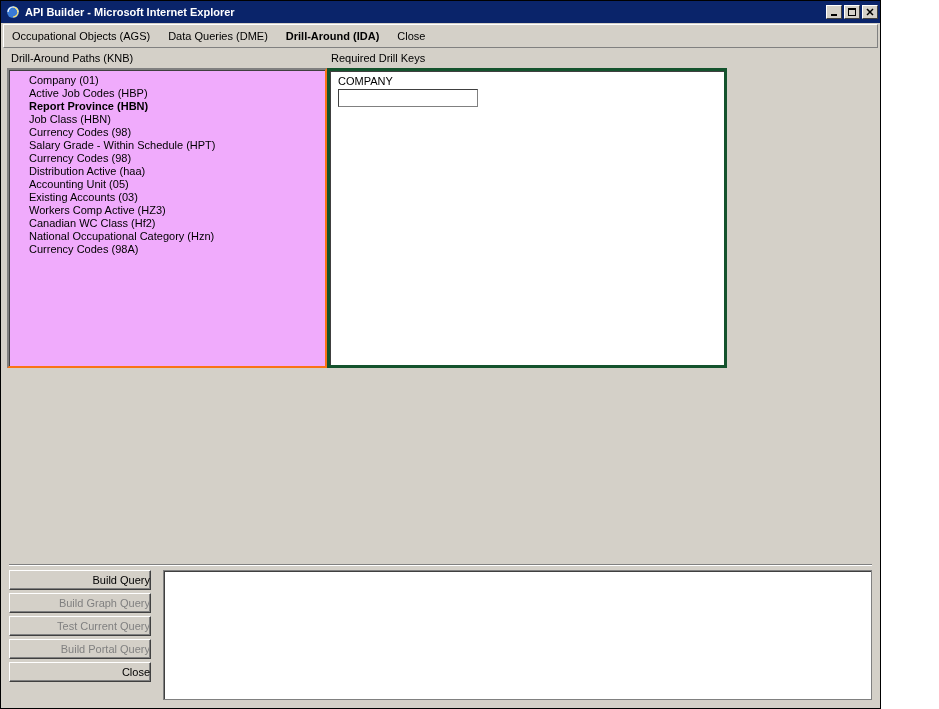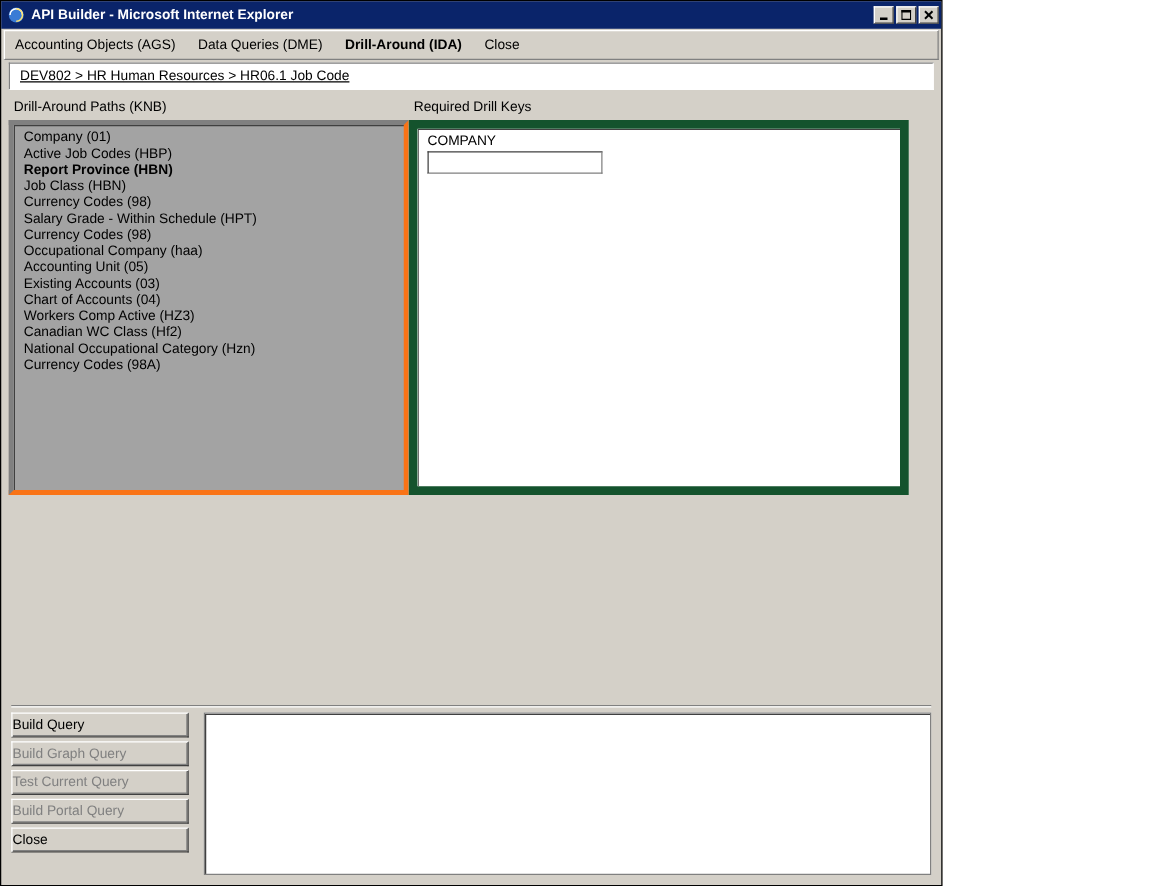--- a/index.html
+++ b/index.html
@@ -4,21 +4,21 @@
 <style>
   * { box-sizing: border-box; }
   body {
     margin: 0;
     font-family: Tahoma, Verdana, sans-serif;
     font-size: 11px;
     background: #ffffff;
     overflow: hidden;
   }
   .window {
-    width: 754px;
+    width: 881px;
     height: 709px;
     border: 1px solid #000;
     background: #d4d0c8;
     display: flex;
     flex-direction: column;
   }
   
   .titlebar {
     height: 22px;
     background: linear-gradient(to bottom, #0a246a, #0a246a);
@@ -106,42 +106,42 @@
     display: flex;
   }
   .col-left { width: 320px; }
   .col-right { flex: 1; max-width: 400px; }
   .section-label {
     font-size: 11px;
     color: #000;
     margin: 2px 0 4px 4px;
   }
   .listbox {
-    background: #a3a3a3;
-    border: 4px solid #f97316;
+    background: #f0abfc;
+    border: 2px solid #f97316;
     border-top-color: #808080;
     border-left-color: #808080;
     box-shadow: inset 1px 1px 0 #404040;
     height: 300px;
-    padding: 4px 8px;
+    padding: 4px 20px;
     overflow: auto;
   }
   .list-item {
     font-size: 11px;
     line-height: 13px;
     color: #000;
     cursor: default;
     white-space: nowrap;
   }
   .list-item.selected {
     font-weight: bold;
   }
   .drill-keys {
     background: #fff;
-    border: 7px solid #14532d;
+    border: 3px solid #14532d;
     box-shadow: inset 1px 1px 0 #404040;
     height: 300px;
     padding: 4px 8px;
   }
   .drill-key-label {
     font-size: 11px;
     margin-bottom: 2px;
   }
   .drill-key-input {
     width: 140px;
@@ -173,21 +173,21 @@
     width: 142px;
   }
   .win-btn {
     height: 20px;
     background: #d4d0c8;
     border: 1px solid #fff;
     border-right-color: #404040;
     border-bottom-color: #404040;
     box-shadow: inset -1px -1px 0 #808080;
     font-size: 11px;
-    text-align: left;
+    text-align: right;
     line-height: 18px;
     cursor: default;
     color: #000;
   }
   .win-btn.disabled {
     color: #808080;
   }
   .query-output {
     flex: 1;
     background: #fff;
@@ -229,47 +229,43 @@
       <div class="title-btn">
         <svg width="8" height="8">
             <line x1="1" y1="1" x2="7" y2="7" stroke="#000" stroke-width="1.5"></line>
             <line x1="7" y1="1" x2="1" y2="7" stroke="#000" stroke-width="1.5"></line>
           </svg>
       </div>
     </div>
   </div>
 
   <div class="menubar">
-    <span class="menu-item">Accounting Objects (AGS)</span>
+    <span class="menu-item">Occupational Objects (AGS)</span>
     <span class="menu-item">Data Queries (DME)</span>
     <span class="menu-item active">Drill-Around (IDA)</span>
     <span class="menu-item">Close</span>
   </div>
 
-  <div class="breadcrumb-panel">
-    <span class="breadcrumb-link">DEV802 &gt; HR Human Resources &gt; HR06.1 Job Code</span>
-  </div>
 
   <div class="content">
     <div class="columns">
 
       <div class="col-left">
         <div class="section-label">Drill-Around Paths (KNB)</div>
         <div class="listbox" id="paths-list">
             <div class="list-item">Company (01)</div>
             <div class="list-item">Active Job Codes (HBP)</div>
             <div class="list-item selected">Report Province (HBN)</div>
             <div class="list-item">Job Class (HBN)</div>
             <div class="list-item">Currency Codes (98)</div>
             <div class="list-item">Salary Grade - Within Schedule (HPT)</div>
             <div class="list-item">Currency Codes (98)</div>
-            <div class="list-item">Occupational Company (haa)</div>
+            <div class="list-item">Distribution Active (haa)</div>
             <div class="list-item">Accounting Unit (05)</div>
             <div class="list-item">Existing Accounts (03)</div>
-            <div class="list-item">Chart of Accounts (04)</div>
             <div class="list-item">Workers Comp Active (HZ3)</div>
             <div class="list-item">Canadian WC Class (Hf2)</div>
             <div class="list-item">National Occupational Category (Hzn)</div>
             <div class="list-item">Currency Codes (98A)</div>
           </div>
       </div>
 
       <div class="col-right">
         <div class="section-label">Required Drill Keys</div>
         <div class="drill-keys" id="drill-keys"><div class="drill-key-label">COMPANY</div><input type="text" class="drill-key-input" style=""></div>

